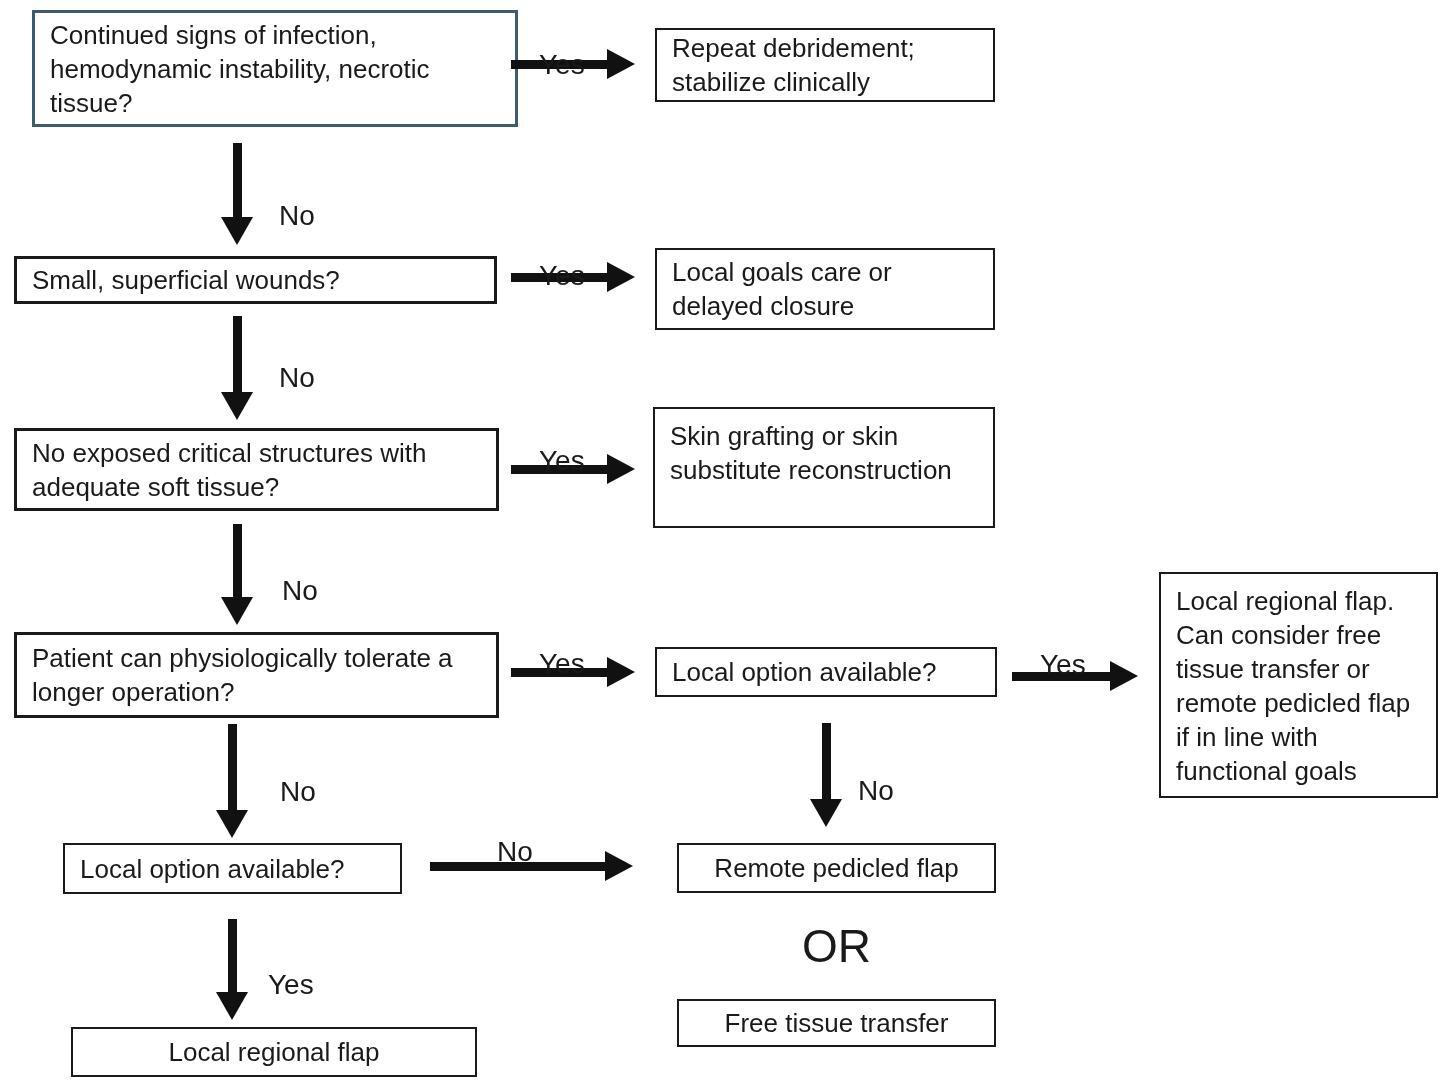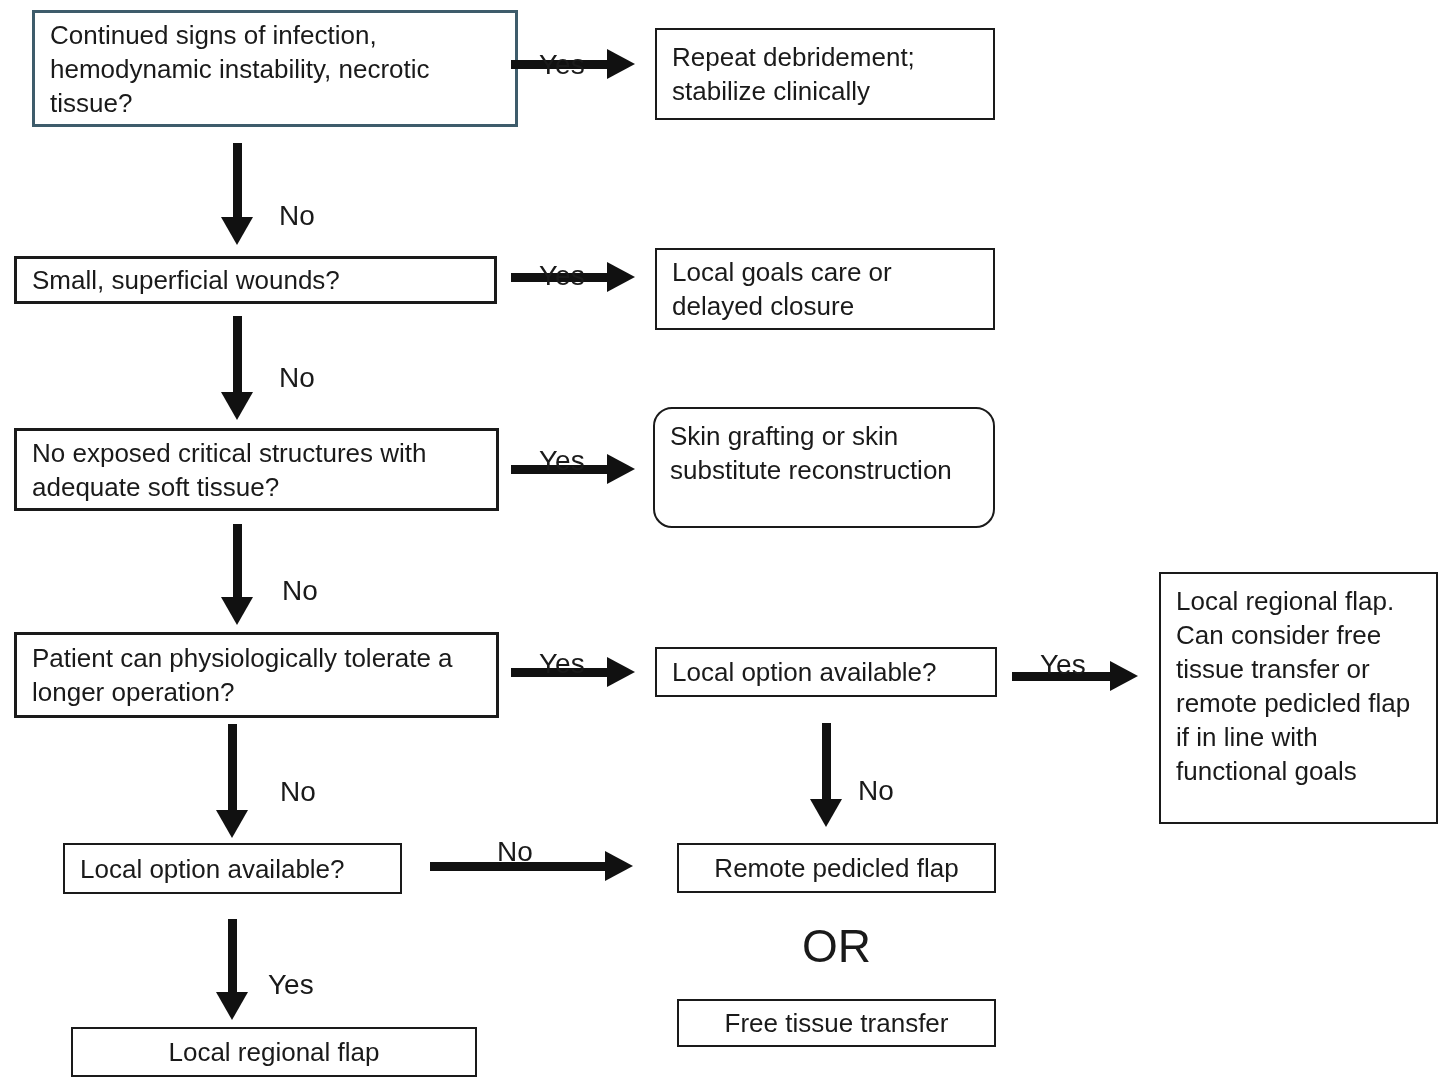--- a/index.html
+++ b/index.html
@@ -67,38 +67,38 @@
   <div class="node thick" style="left:14px;top:428px;width:485px;height:83px;">No exposed critical structures with
 adequate soft tissue?</div>
 
   <div class="node thick" style="left:14px;top:632px;width:485px;height:86px;">Patient can physiologically tolerate a
 longer operation?</div>
 
   <div class="node" style="left:63px;top:843px;width:339px;height:51px;">Local option available?</div>
 
   <div class="node center" style="left:71px;top:1027px;width:406px;height:50px;">Local regional flap</div>
 
-  <div class="node" style="left:655px;top:28px;width:340px;height:92px;">Repeat debridement;
+  <div class="node" style="left:655px;top:28px;width:340px;height:74px;">Repeat debridement;
 stabilize clinically</div>
 
   <div class="node" style="left:655px;top:248px;width:340px;height:82px;">Local goals care or
 delayed closure</div>
 
-  <div class="node top" style="left:653px;top:407px;width:342px;height:121px;border-radius:19px;">Skin grafting or skin
+  <div class="node top" style="left:653px;top:407px;width:342px;height:121px;">Skin grafting or skin
 substitute reconstruction</div>
 
   <div class="node" style="left:655px;top:647px;width:342px;height:50px;">Local option available?</div>
 
   <div class="node center" style="left:677px;top:843px;width:319px;height:50px;">Remote pedicled flap</div>
 
   <div class="or-label" style="left:677px;top:928px;width:319px;">OR</div>
 
   <div class="node center" style="left:677px;top:999px;width:319px;height:48px;">Free tissue transfer</div>
 
-  <div class="node top" style="left:1159px;top:572px;width:279px;height:252px;">Local regional flap.
+  <div class="node top" style="left:1159px;top:572px;width:279px;height:226px;">Local regional flap.
 Can consider free
 tissue transfer or
 remote pedicled flap
 if in line with
 functional goals</div>
 
   <div class="arrow-h" style="left:511px;top:49px;width:124px;height:30px;">
     <div class="shaft"></div>
     <div class="head"></div>
   </div>

